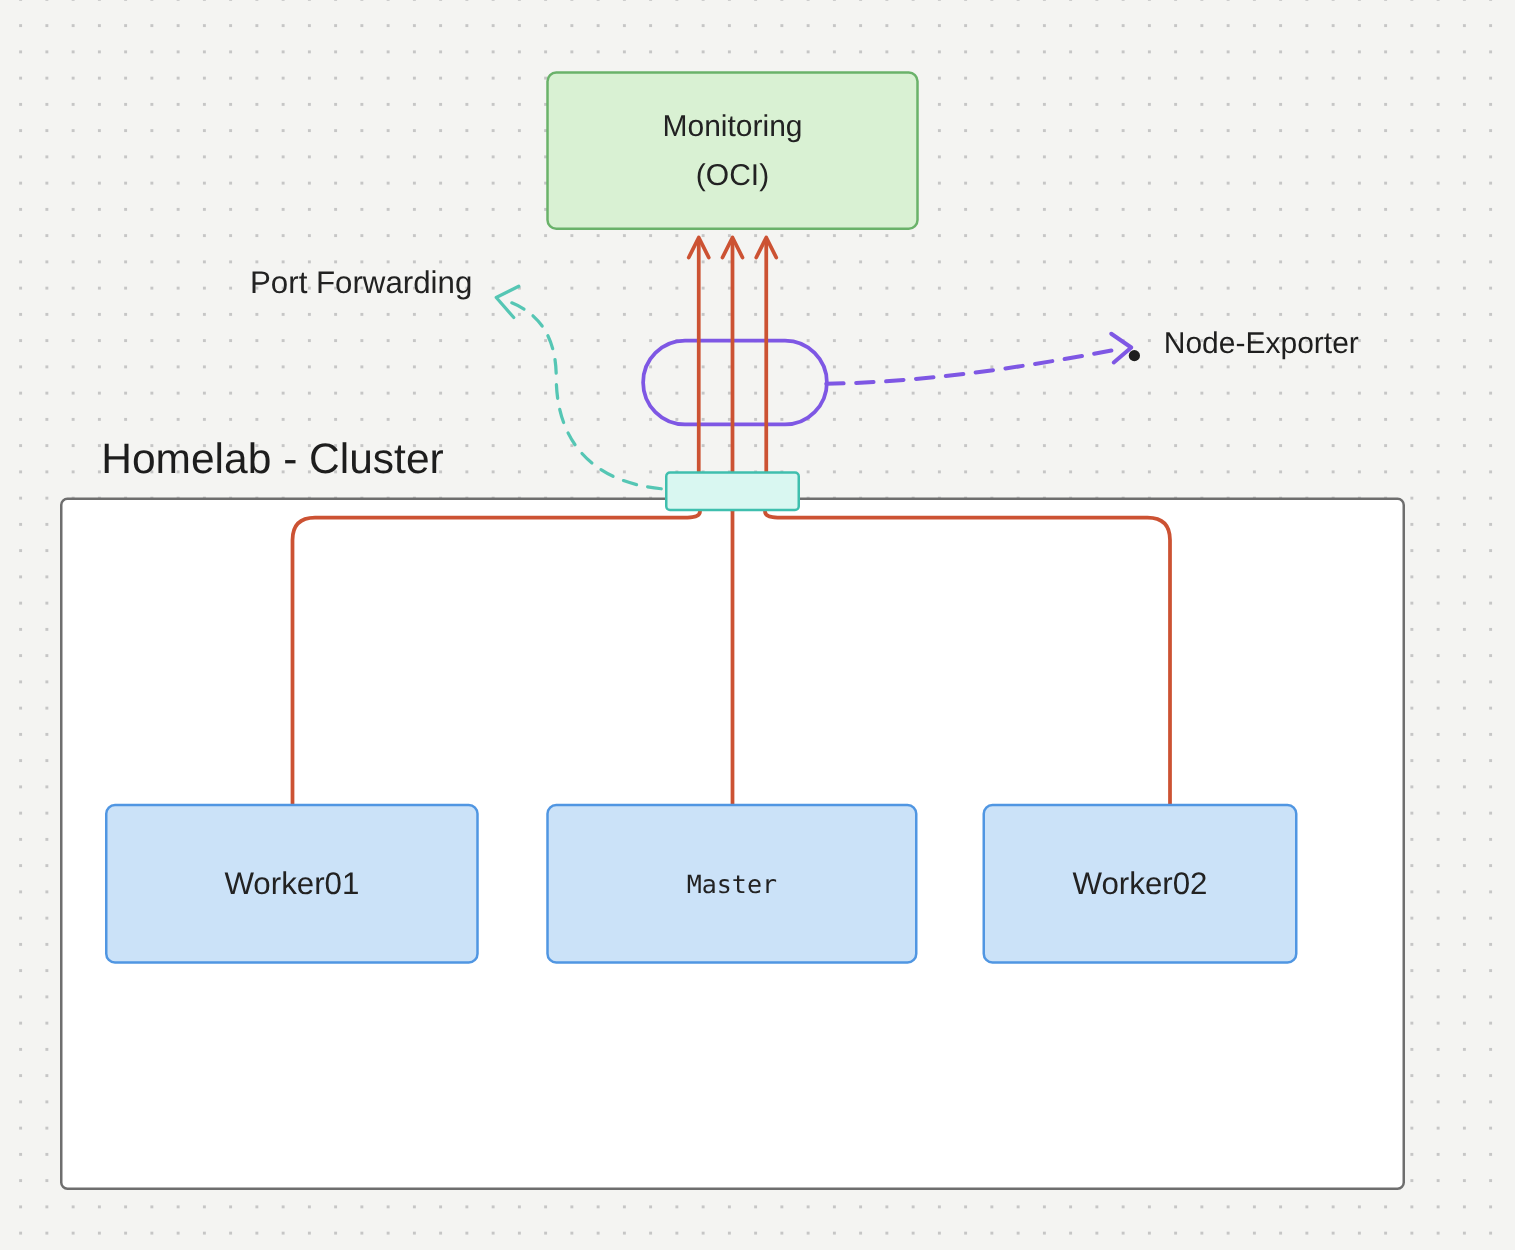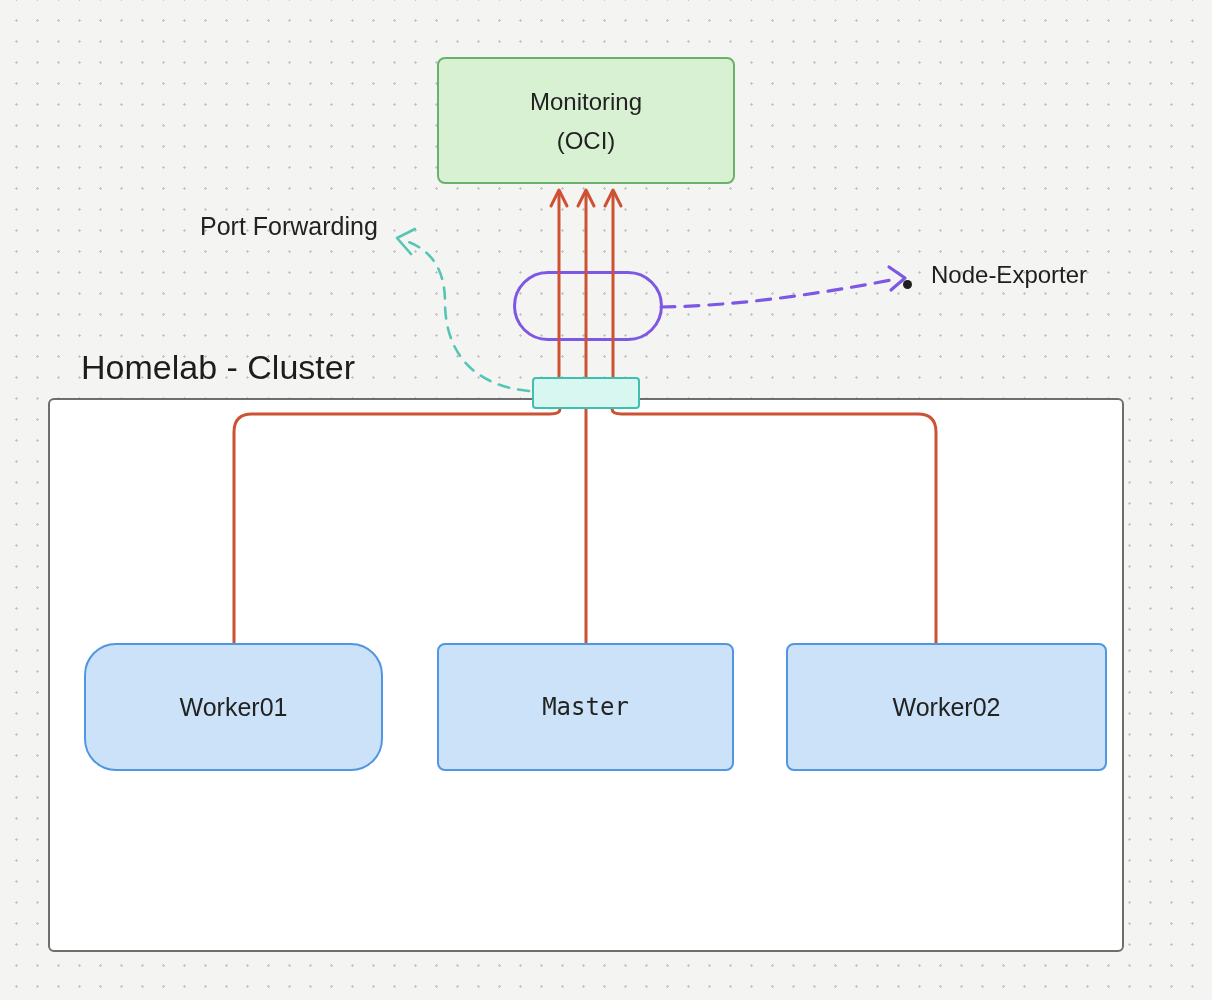--- a/index.html
+++ b/index.html
@@ -16,22 +16,22 @@
              border:2px solid #6ab26a;border-radius:8px;flex-direction:column;
              font-size:24px;line-height:39px;z-index:4;}
   .pill{left:513px;top:271px;width:150px;height:70px;background:transparent;
         border:3px solid #7e57e4;border-radius:35px;z-index:2;}
   .ingress{left:532px;top:377px;width:108px;height:32px;background:#d9f7f1;
            border:2px solid #3fbfae;border-radius:4px;z-index:4;}
   .frame{left:48px;top:398px;width:1076px;height:554px;background:#ffffff;
          border:2.5px solid #6e6e6e;border-radius:6px;z-index:1;}
   .blue-box{width:299px;height:128px;background:#cbe2f8;border:2px solid #5096e2;
             border-radius:8px;font-size:25px;z-index:4;top:643px;}
-  .blue-box.mono{font-family:"DejaVu Sans Mono",monospace;font-size:24px;}
-  #worker01{left:84px;border-radius:32px;} #master{left:437px;width:297px;} #worker02{left:786px;width:321px;}
+  .blue-box.mono{font-family:"DejaVu Sans Mono",monospace;font-size:20px;}
+  #worker01{left:84px;} #master{left:437px;width:297px;} #worker02{left:786px;width:252px;}
   .diagram-title{position:absolute;left:48px;top:348px;font-size:34px;font-weight:500;
                  color:#1d1d1d;z-index:5;margin-left:33px;}
   .pf-label{position:absolute;left:200px;top:212px;font-size:25px;color:#222;z-index:5;}
   .exporter-list{position:absolute;left:903px;top:248px;z-index:5;}
   .exporter-item{display:flex;align-items:flex-end;height:41px;font-size:24px;color:#1e1e1e;}
   .bullet{width:9px;height:9px;border-radius:50%;background:#1e1e1e;margin-right:19px;flex:none;}
   svg.wires{position:absolute;left:0;top:0;z-index:3;pointer-events:none;}
 </style>
 </head>
 <body>

